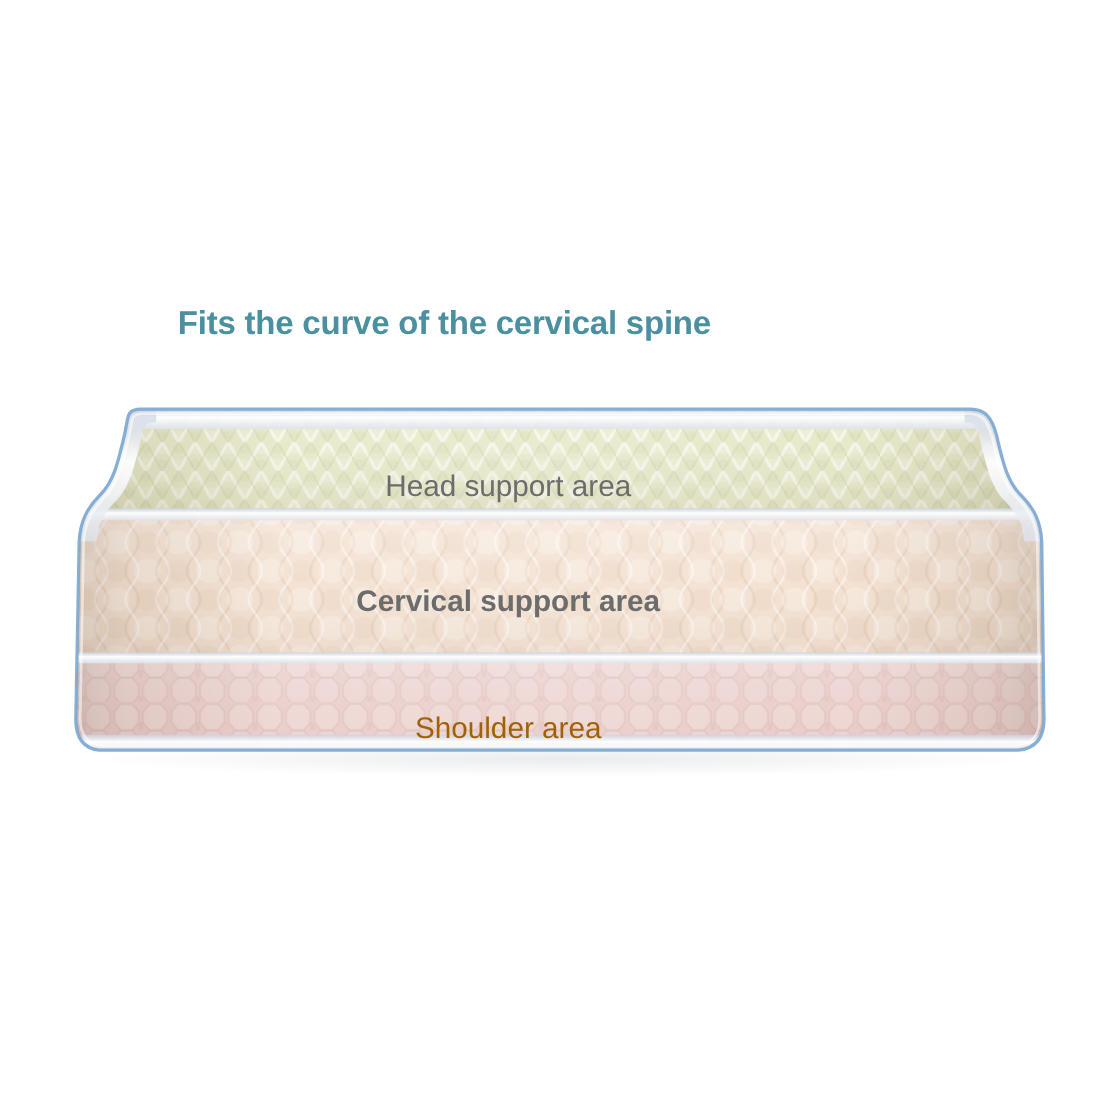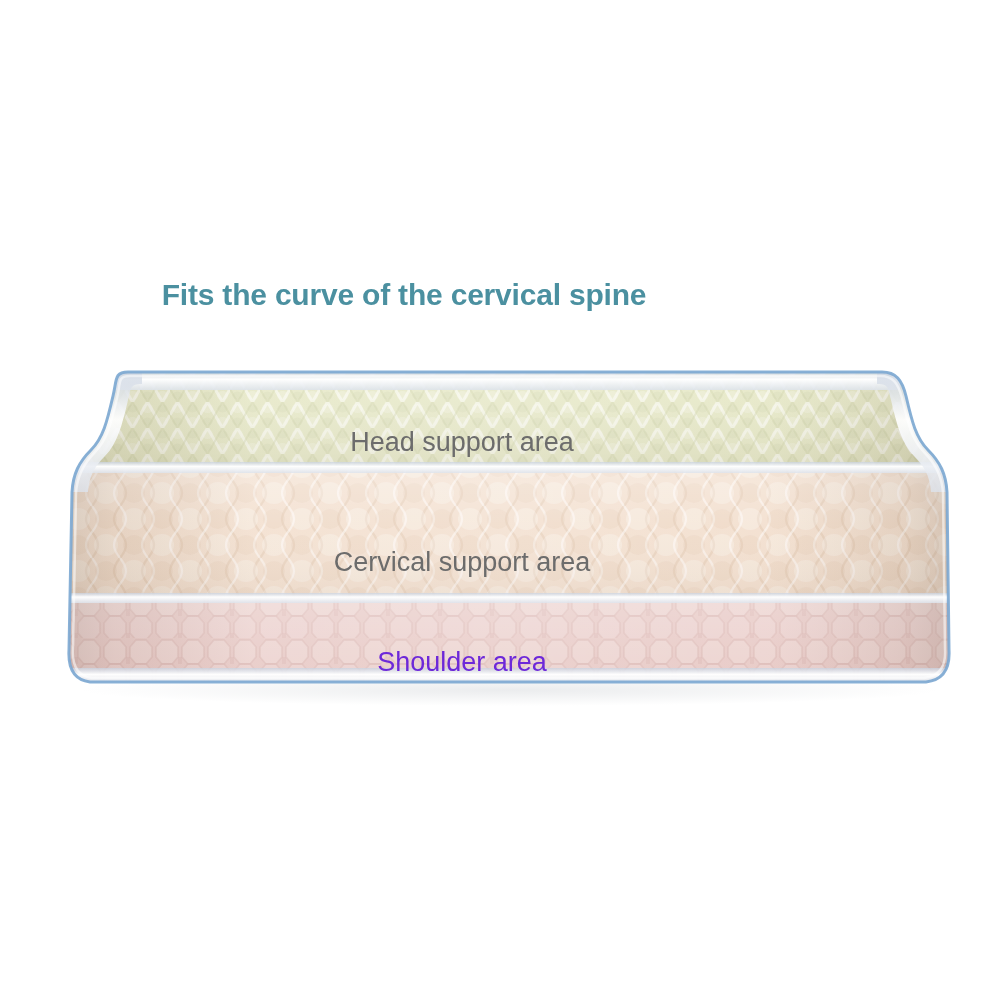--- a/index.html
+++ b/index.html
@@ -58,21 +58,21 @@
     width: 924px;
     left: 0;
     text-align: center;
     color: #6c6c6c;
     font-size: 27px;
     line-height: 32px;
     white-space: nowrap;
     font-family: "Liberation Sans", sans-serif;
   }
   #label-head      { top: 426px; }
-  #label-cervical  { top: 546px; }
+  #label-cervical  { top: 530px; font-weight: bold; }
   #label-shoulder  { top: 646px; }
 </style>
 </head>
 <body style="background: rgb(255, 255, 255);">
 
 <div id="canvas" style="background: rgb(255, 255, 255);">
 
   <div id="heading" style="color: rgb(75, 144, 160);">Fits the curve of the cervical spine</div>
 
   <div id="pillow-figure">
@@ -269,15 +269,15 @@
         C 57 90 61 74 67 48
         C 71 33 67 26 80 26
         Z" fill="none" stroke="#ffffff" stroke-width="2.5" stroke-opacity="0.55"></path>
     </svg>
   </div>
 
   <div class="zone-label" id="label-head" style="color: rgb(108, 108, 108);">Head support area</div>
 
   <div class="zone-label" id="label-cervical" style="color: rgb(108, 108, 108);">Cervical support area</div>
 
-  <div class="zone-label" id="label-shoulder" style="color: #6d28d9; text-align: center;">Shoulder area</div>
+  <div class="zone-label" id="label-shoulder" style="color: #a16207; text-align: center;">Shoulder area</div>
 
 </div>
 
 </body></html>

